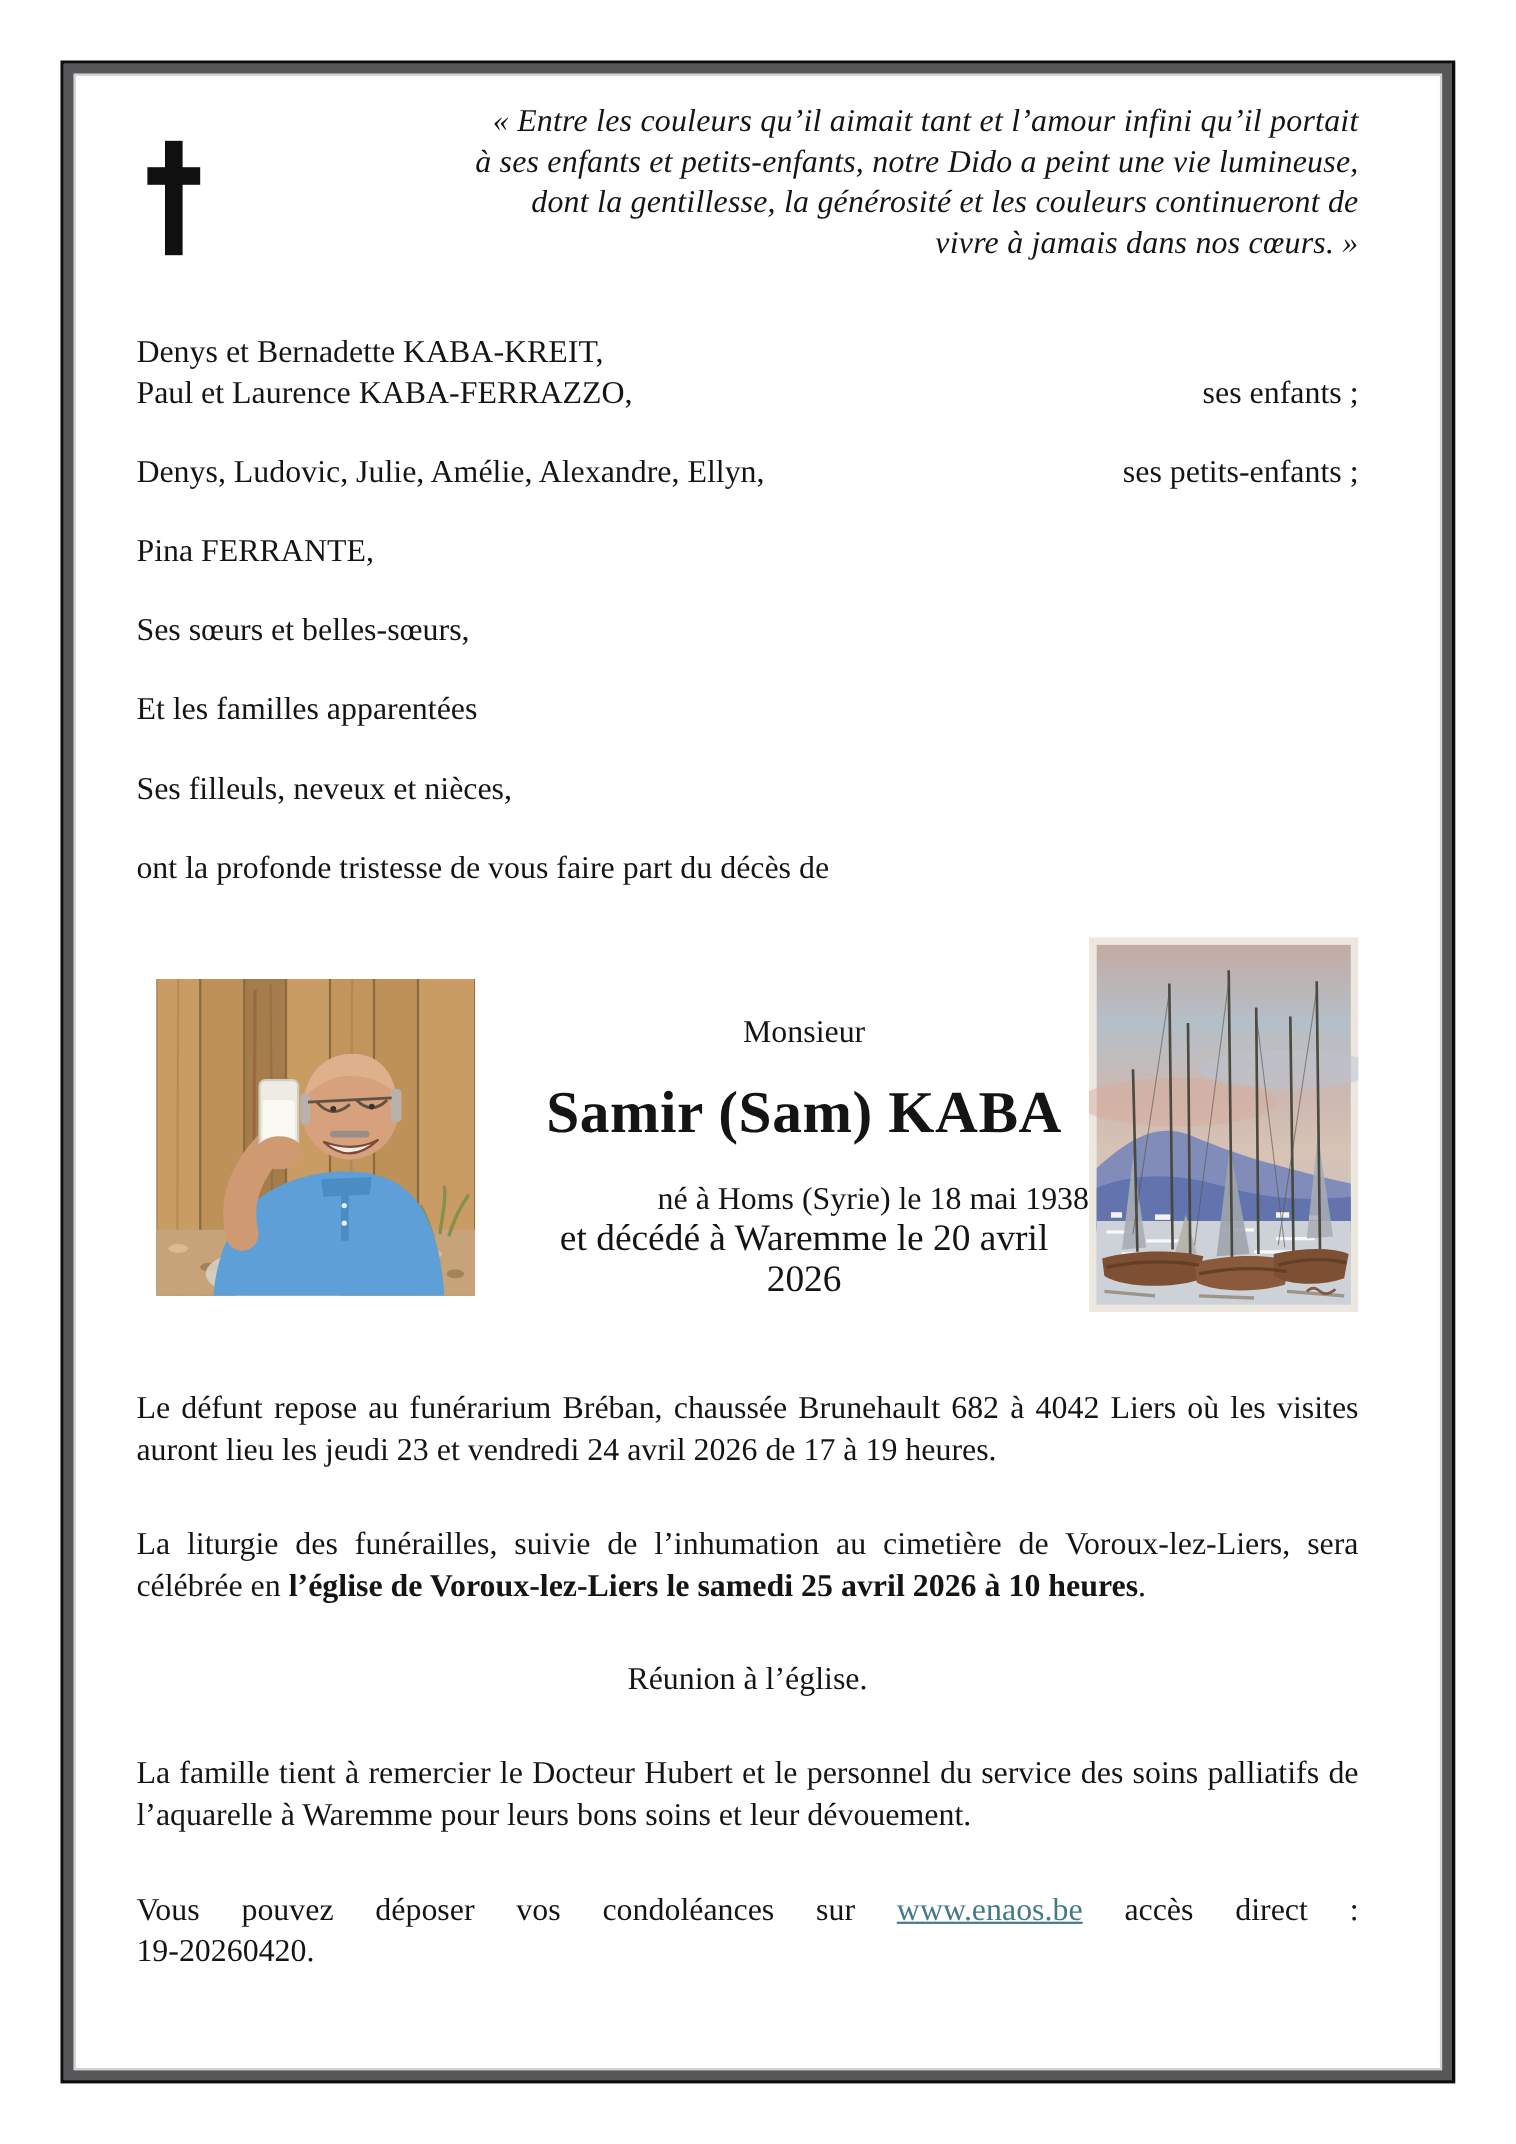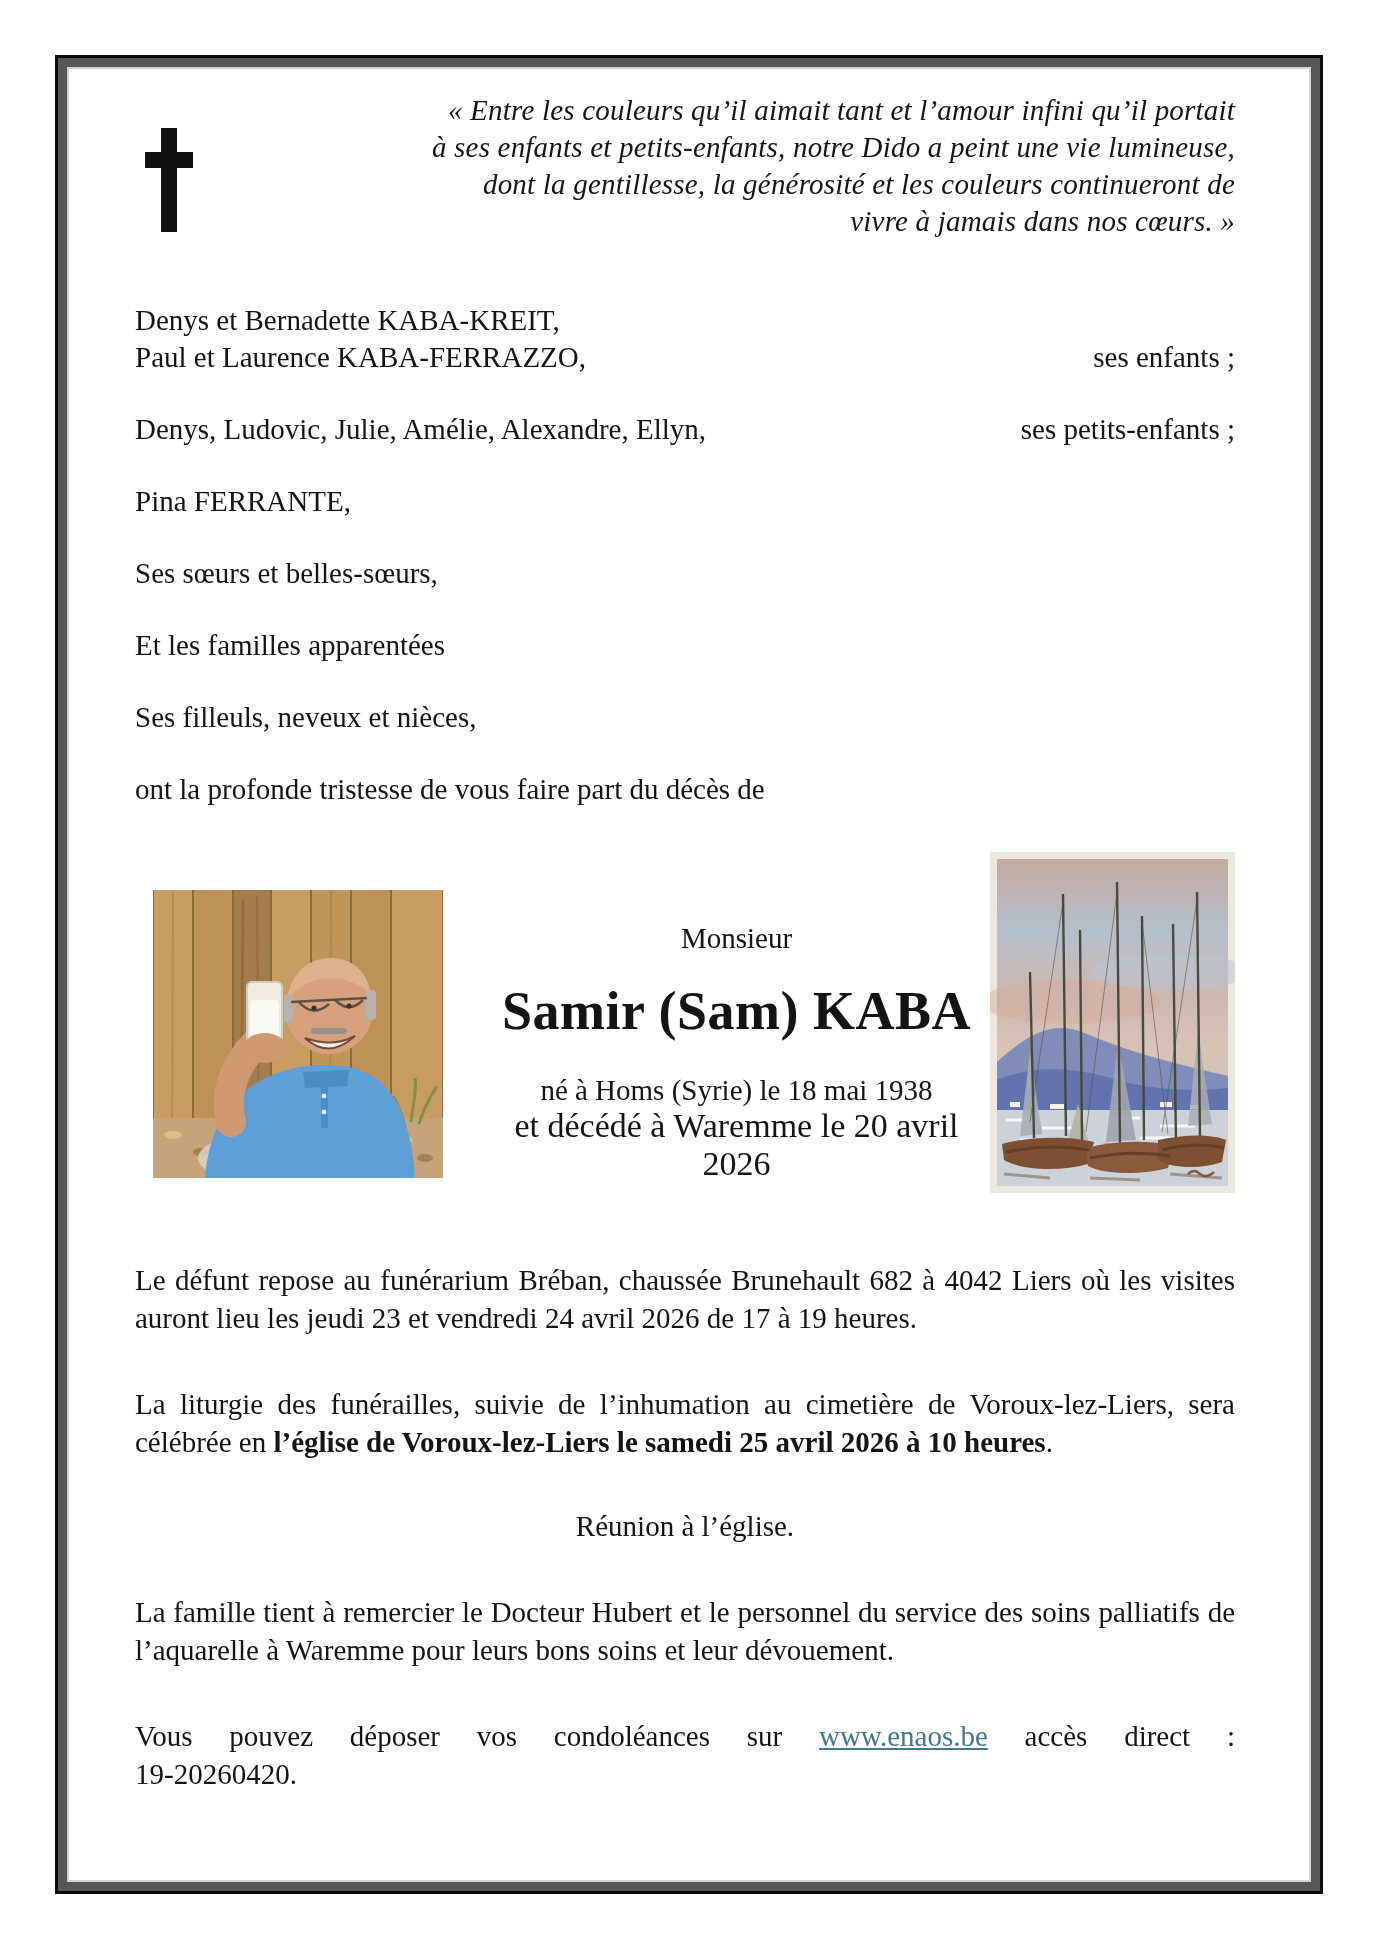--- a/index.html
+++ b/index.html
@@ -3,41 +3,41 @@
 <meta charset="utf-8">
 <style>
   html,body{margin:0;padding:0;background:#ffffff;}
   #page{position:relative;width:1378px;height:1949px;background:#ffffff;
         font-family:"Liberation Serif","DejaVu Serif",serif;color:#141414;overflow:hidden;}
   
   .frame{position:absolute;left:55px;top:55px;right:55px;bottom:55px;border:3px solid #0b0b0b;}
   .frame-band{position:absolute;inset:0;border:9px solid #57575a;}
   .frame-inner{position:absolute;inset:0;border:2px solid #d2d2d2;}
   
-  .content{position:absolute;left:135px;right:143px;top:92px;}
+  .content{position:absolute;left:124px;right:143px;top:92px;}
   
   .header{display:flex;align-items:flex-start;}
   .cross{position:relative;width:48px;height:104px;margin:36px 0 0 10px;flex:0 0 auto;}
   .cross::before{content:"";position:absolute;left:16px;top:0;width:16px;height:104px;background:#101010;}
   .cross::after{content:"";position:absolute;left:0;top:24px;width:48px;height:16px;background:#101010;}
   .quote{flex:1;margin-left:40px;text-align:right;font-style:italic;
          font-size:29px;line-height:37px;letter-spacing:.2px;}
   
   .names{margin-top:62px;font-size:29px;line-height:37px;}
   .name-row{display:flex;justify-content:space-between;align-items:flex-end;}
   .group{margin-bottom:35px;}
   .announce{margin-top:3px;}
   
   .middle{display:flex;margin-top:44px;align-items:flex-start;}
   .photo-wrap{flex:0 0 auto;margin:38px 0 0 18px;width:290px;height:288px;}
   .painting-wrap{flex:0 0 auto;width:245px;height:341px;}
   .center-col{flex:1;text-align:center;padding-top:70px;padding-left:40px;}
   .monsieur{font-size:29px;}
   .deceased-name{font-size:54px;font-weight:bold;margin-top:25px;letter-spacing:.5px;}
-  .birth{font-size:29px;margin-top:32px;}
+  .birth{font-size:29px;margin-top:32px;text-align:right;}
   .death{font-size:34px;}
   
   .para{font-size:29px;line-height:38px;text-align:justify;margin-top:48px;}
   .para.first{margin-top:68px;}
   .para.center{text-align:center;margin-top:46px;font-family:Liberation Serif, serif;}
   .b{font-weight:bold;}
   .jline{text-align:justify;text-align-last:justify;}
   .link{color:#44798c;text-decoration:underline;cursor:pointer;}
   svg{display:block;}
 </style>

